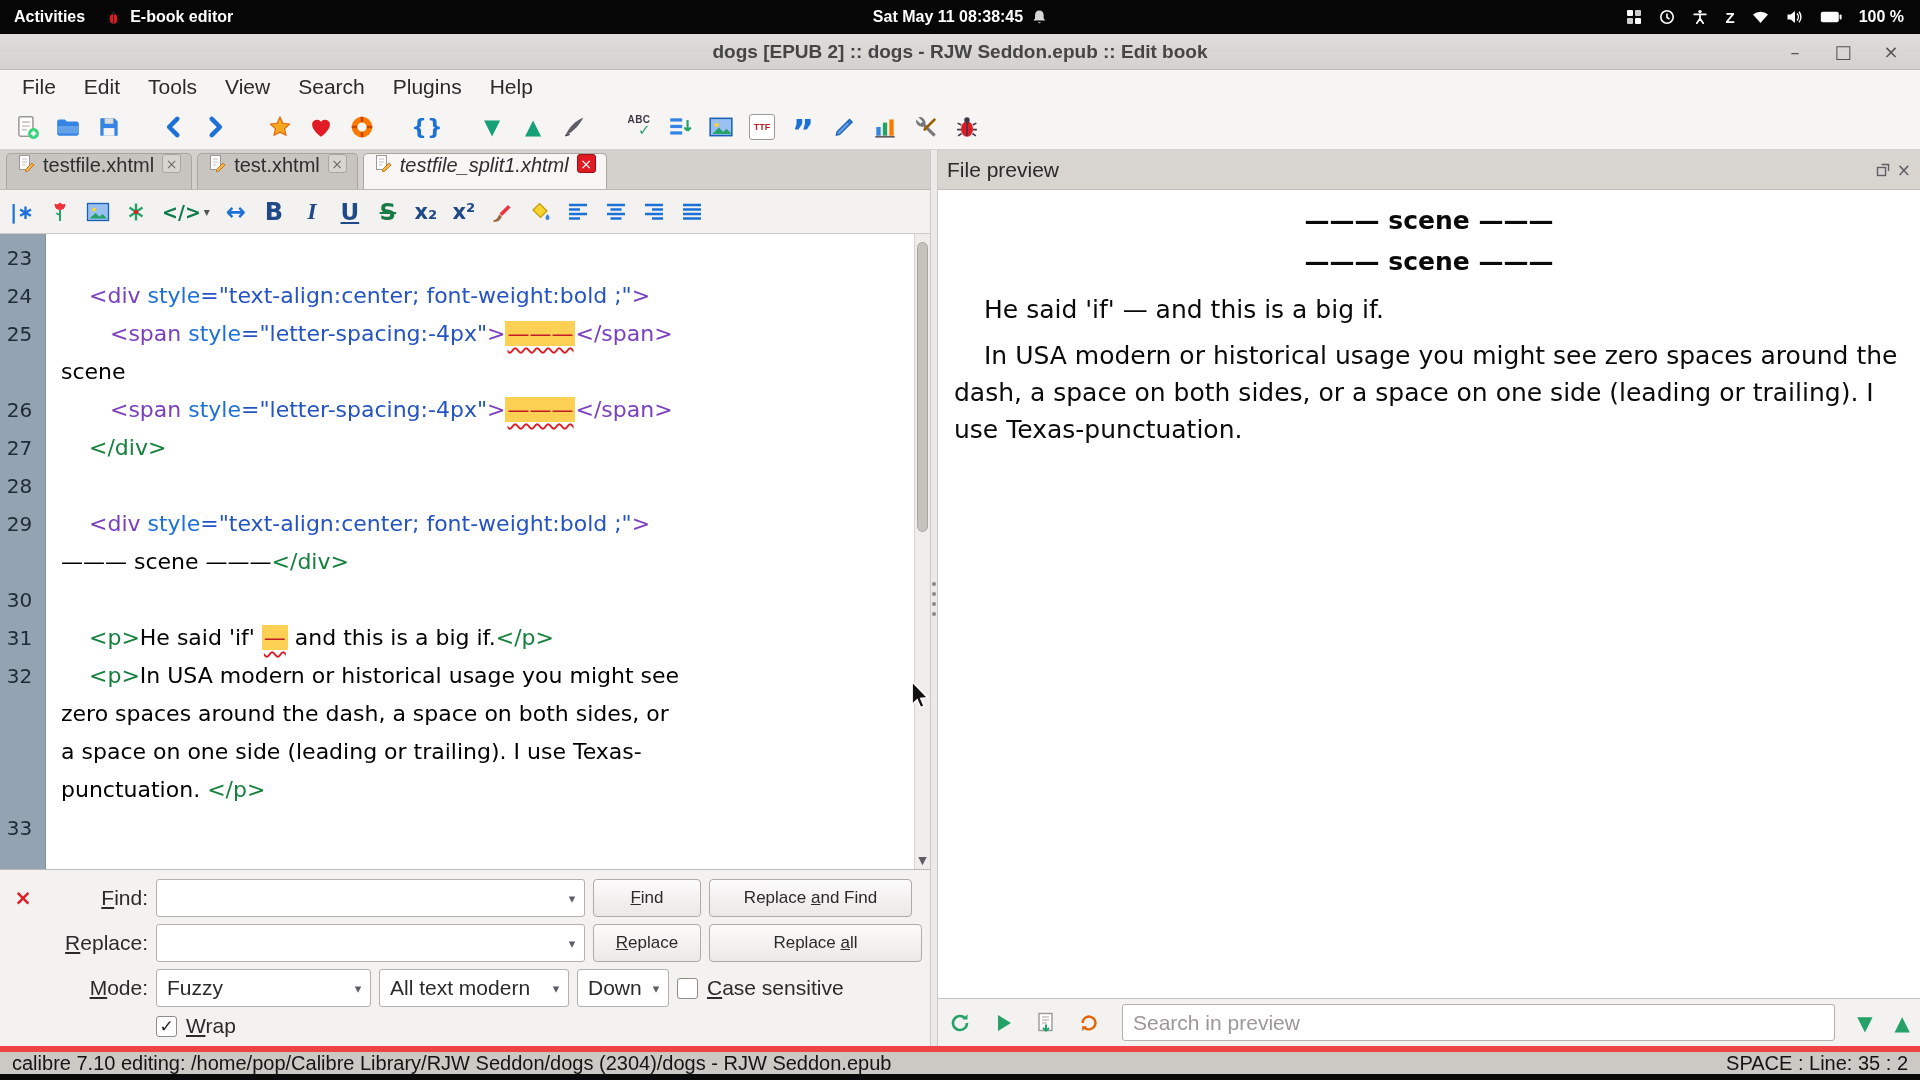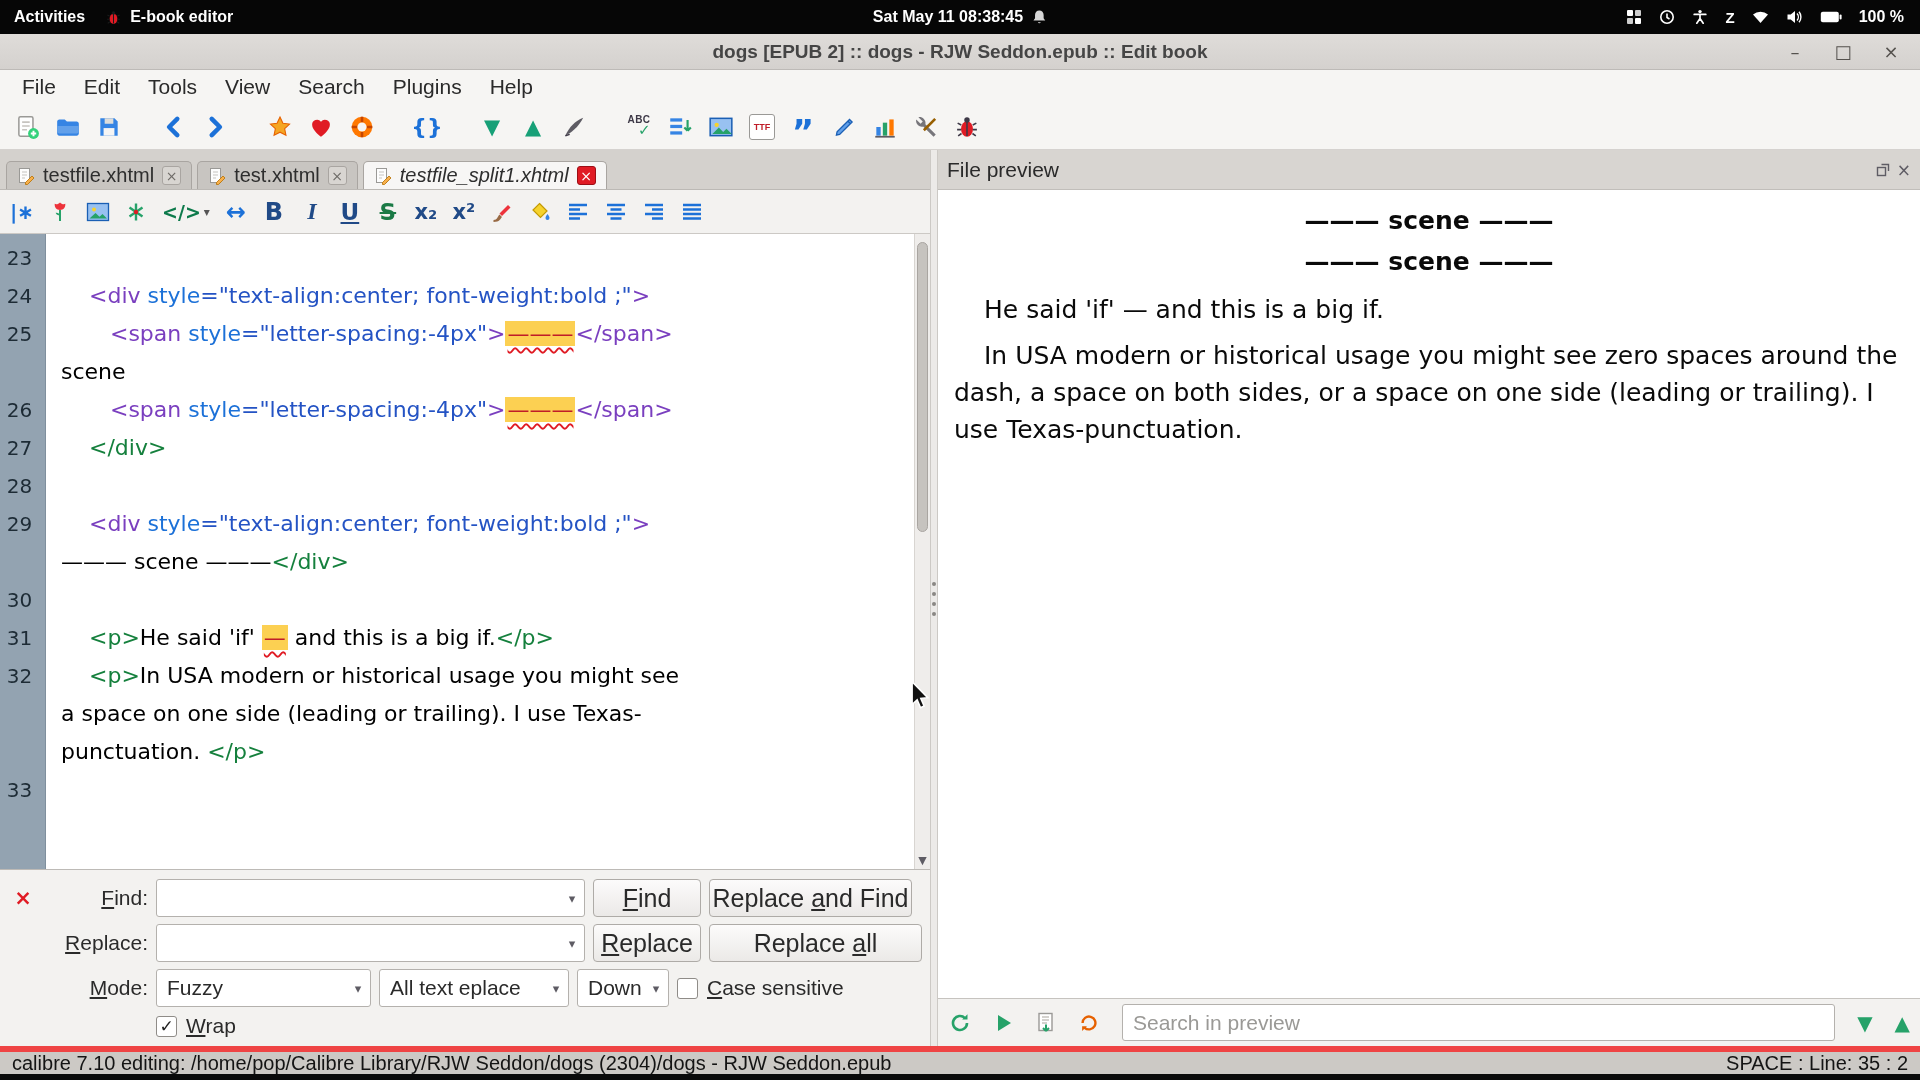--- a/index.html
+++ b/index.html
@@ -39,21 +39,21 @@
 
 
 .main{display:flex;height:896px}
 .left-pane{width:930px;display:flex;flex-direction:column;background:#fff}
 .splitter{width:8px;background:#eceae8;border-left:1px solid #ccc9c5;border-right:1px solid #ccc9c5;display:flex;flex-direction:column;align-items:center;gap:6px;padding-top:432px}
 .splitter i{width:4px;height:4px;border-radius:50%;background:#8a8784;flex:none}
 .right-pane{flex:1;display:flex;flex-direction:column;background:#fff}
 
 
 .tab-bar{height:40px;background:#d4d1cd;border-bottom:1px solid #bcb9b5;display:flex;align-items:flex-end;padding:3px 6px 0;gap:5px}
-.tab{height:28px;display:flex;align-items:center;gap:8px;padding:0 10px;background:#c8c5c1;border:1px solid #a9a5a1;border-bottom:none;border-radius:5px 5px 0 0;font-size:20px;color:#2e2e2e;white-space:nowrap}
+.tab{height:36px;display:flex;align-items:flex-start;gap:8px;padding:0 10px;background:#c8c5c1;border:1px solid #a9a5a1;border-bottom:none;border-radius:5px 5px 0 0;font-size:20px;color:#2e2e2e;white-space:nowrap}
 .tab.active{background:#f7f6f5;font-style:italic}
 .tab-close{width:19px;height:19px;display:flex;align-items:center;justify-content:center;border-radius:3px;font-size:14px;color:#6e6b67;background:#d8d5d1;border:1px solid #a9a5a1;font-style:normal}
 .tab.active .tab-close{background:#e01b24;color:#fff;border-color:#9c0e15}
 
 
 .ed-toolbar{height:44px;background:#f3f2f0;border-bottom:1px solid #ccc9c5;display:flex;align-items:center;gap:14px;padding-left:10px}
 .eicon{height:30px;min-width:24px;display:flex;align-items:center;justify-content:center}
 .spchar{color:#1c71d8;font-weight:800;font-size:20px}
 .fmt-b{font-weight:800;color:#204a87;font-size:24px}
 .fmt-i{font-style:italic;font-family:"Liberation Serif",serif;color:#204a87;font-size:24px;font-weight:700}
@@ -88,21 +88,21 @@
 .fp-close{width:26px;flex:none;text-align:center;color:#e01b24;font-weight:800;font-size:21px}
 .fp-spacer{width:26px;flex:none}
 .fp-spacer2{width:104px;flex:none}
 .fp-label{width:104px;flex:none;text-align:right}
 .combo{height:38px;background:#fff;border:1px solid #b4b1ad;border-radius:3px;display:flex;align-items:center}
 .combo input{border:none;outline:none;flex:1;height:100%;font-size:21px;padding:0 8px;background:transparent;font-family:inherit;min-width:0}
 .carrow{width:24px;flex:none;text-align:center;color:#5e5c64;font-size:13px}
 .w-find{width:429px;flex:none}
 .sel{height:38px;background:#fff;border:1px solid #b4b1ad;border-radius:3px;display:flex;align-items:center;padding-left:10px;flex:none}
 .sel .txt{flex:1;white-space:nowrap;overflow:hidden}
-.btn{height:38px;border:1px solid #aeaba7;background:linear-gradient(#fcfbfb,#ebe9e7);border-radius:4px;font-size:25px;color:#2a2a2a;font-family:inherit;flex:none}
+.btn{height:38px;border:1px solid #aeaba7;background:linear-gradient(#fcfbfb,#ebe9e7);border-radius:4px;font-size:17px;color:#2a2a2a;font-family:inherit;flex:none}
 .cb{display:flex;align-items:center;gap:9px}
 .cbbox{width:21px;height:21px;background:#fff;border:1px solid #8f8c88;border-radius:3px;display:flex;align-items:center;justify-content:center;font-size:17px;color:#222;font-weight:800;line-height:1}
 
 
 .pv-header{height:40px;background:#d8d5d1;border-bottom:1px solid #c1beba;display:flex;align-items:center;padding:0 9px;font-size:21px;color:#2a2a2a}
 .pv-hicons{margin-left:auto;display:flex;gap:7px;align-items:center;color:#5e5c64}
 .pv-x{font-size:17px}
 .pv-content{flex:1;overflow:hidden;padding:10px 16px;font-family:"DejaVu Sans",sans-serif;font-size:25px;color:#0a0a0a}
 .scene-line{text-align:center;font-weight:700;font-size:25px;line-height:41px}
 .pv-content p{text-indent:30px;line-height:37px;margin:9px 0 0}
@@ -479,20 +479,24 @@
           <div class="crow">
     <span class="gut">31</span>
     <span class="ctext"><span class="tk-sp">    </span><span class="tk-tagg">&lt;p&gt;</span><span class="tk-text">He said 'if' </span><span class="tk-hl">—</span><span class="tk-text"> and this is a big if.</span><span class="tk-tagg">&lt;/p&gt;</span></span>
   </div>
           <div class="crow">
     <span class="gut">32</span>
     <span class="ctext"><span class="tk-sp">    </span><span class="tk-tagg">&lt;p&gt;</span><span class="tk-text">In USA modern or historical usage you might see</span></span>
   </div>
           <div class="crow">
     <span class="gut"></span>
+    <span class="ctext"><span class="tk-text">zero spaces around the dash, a space on both sides, or</span></span>
+  </div>
+          <div class="crow">
+    <span class="gut"></span>
     <span class="ctext"><span class="tk-text">a space on one side (leading or trailing). I use Texas-</span></span>
   </div>
           <div class="crow">
     <span class="gut"></span>
     <span class="ctext"><span class="tk-text">punctuation. </span><span class="tk-tagg">&lt;/p&gt;</span></span>
   </div>
           <div class="crow">
     <span class="gut">33</span>
     <span class="ctext"></span>
   </div>
@@ -525,21 +529,21 @@
         <button class="btn" style="width:213px">Replace <u>a</u>ll</button>
       </div>
       <div class="fp-row">
         <span class="fp-spacer"></span>
         <span class="fp-label"><u>M</u>ode:</span>
         <span class="sel" style="width:215px">
           <span class="txt">Fuzzy</span>
           <span class="carrow glyph">▾</span>
         </span>
         <span class="sel" style="width:190px">
-          <span class="txt">All text eplace</span>
+          <span class="txt">All text modern</span>
           <span class="carrow glyph">▾</span>
         </span>
         <span class="sel" style="width:92px">
           <span class="txt">Down</span>
           <span class="carrow glyph">▾</span>
         </span>
         <span class="cb">
           <span class="cbbox"></span>
           <span><u>C</u>ase sensitive</span>
         </span>

